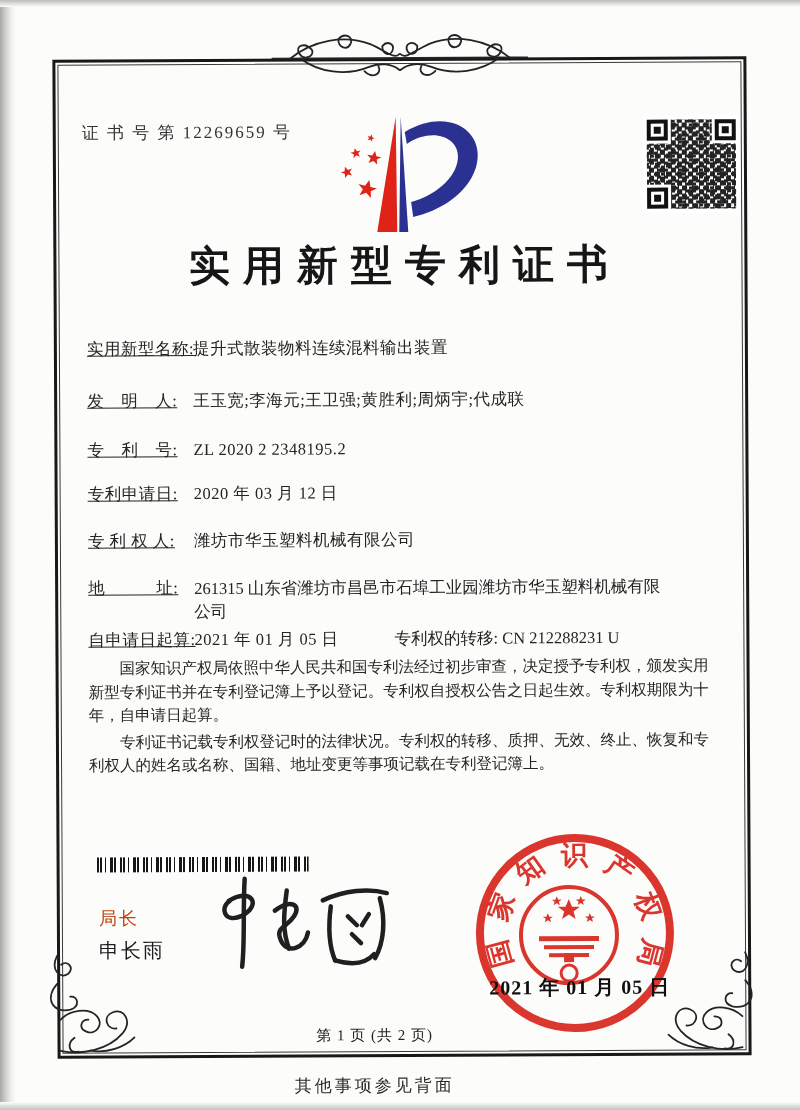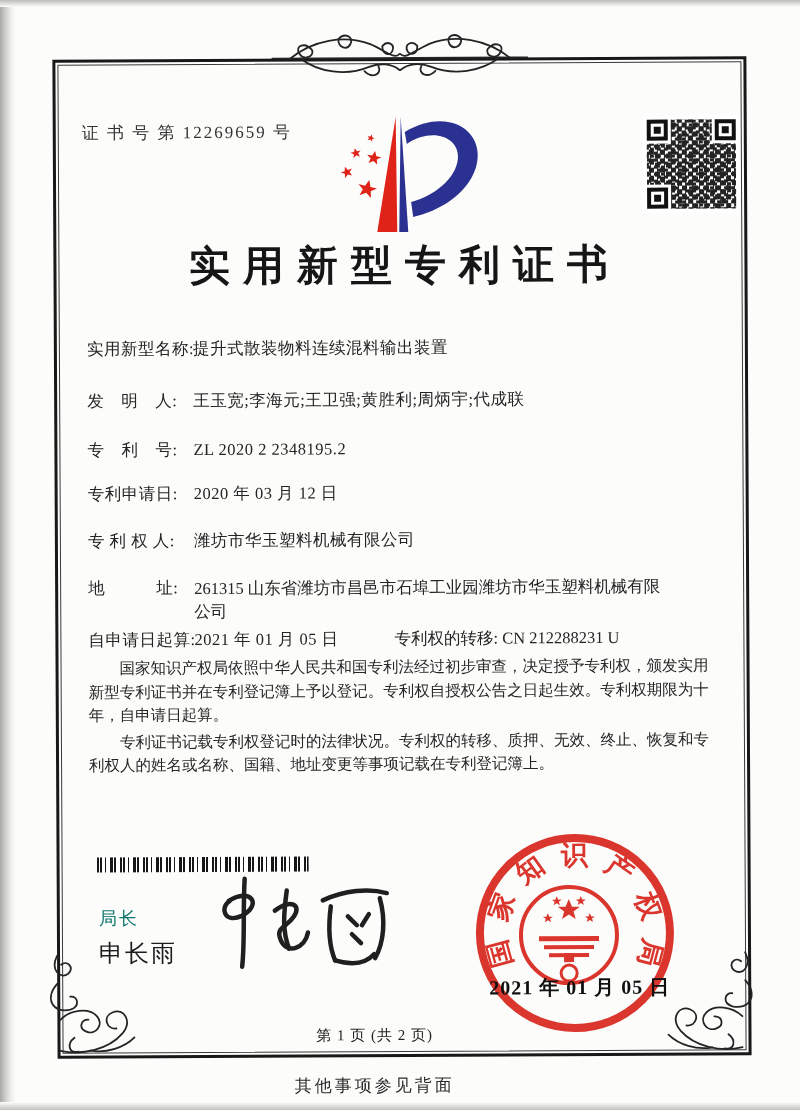--- a/index.html
+++ b/index.html
@@ -24,43 +24,43 @@
   .frame::before{content:"";position:absolute;inset:2px;border:1px solid #3a3a3a;}
 
   .abs{position:absolute;}
 
   .cert-no{left:84px;top:120px;font-size:17px;letter-spacing:2px;color:#333;}
 
   .title{left:0;right:0;top:238px;text-align:center;font-size:41px;font-weight:bold;
     letter-spacing:13px;color:#161616;text-indent:13px;}
 
   .row{left:88px;font-size:16.5px;color:#242424;white-space:nowrap;}
-  .row .lbl{display:inline-block;width:102px;letter-spacing:0.5px;}
+  .row .lbl{display:inline-block;width:102px;letter-spacing:0.5px;text-decoration:underline;}
   .row .val{margin-left:4px;letter-spacing:0.5px;}
   .row .val2{margin-left:4px;display:inline-block;width:468px;white-space:normal;
     vertical-align:top;line-height:23px;}
   .r-name{top:337px;} .r-inventor{top:389px;} .r-patno{top:438px;}
   .r-filing{top:482px;} .r-patentee{top:529px;} .r-address{top:576px;}
   .r-grant{top:628px;}
   .grant-no-lbl{position:absolute;left:306px;}
 
   .paras{left:88px;top:655px;width:630px;}
   .paras p{margin:0;font-size:15.5px;line-height:23.6px;text-indent:2em;color:#262626;
     font-family:"Liberation Serif","DejaVu Serif",serif;}
   .paras p+p{margin-top:3px;}
 
   .barcode{left:95px;top:856px;width:212px;height:15px;
     background:repeating-linear-gradient(90deg,
       #161616 0 2px,#fff 2px 3.5px,#161616 3.5px 5px,#fff 5px 8.5px,
       #161616 8.5px 9.5px,#fff 9.5px 13px,#161616 13px 16px,#fff 16px 17.5px,
       #161616 17.5px 19px,#fff 19px 23px);}
 
-  .signer-title{left:97px;top:905px;font-size:18px;color:#0f766e;letter-spacing:2px;
+  .signer-title{left:97px;top:905px;font-size:18px;color:#c2410c;letter-spacing:2px;
     font-family:"Liberation Sans","DejaVu Sans",sans-serif;}
-  .signer-name{left:97px;top:936px;font-size:24px;color:#1d1d1d;letter-spacing:2px;
+  .signer-name{left:97px;top:936px;font-size:20px;color:#1d1d1d;letter-spacing:2px;
     font-family:"Liberation Sans","DejaVu Sans",sans-serif;}
   .signature{left:215px;top:868px;}
 
   .qr{left:645px;top:117px;width:97px;height:97px;background:#fff;}
   .qr-noise{position:absolute;inset:4px;
     background:
       conic-gradient(#111 25%,#0000 0 50%,#111 0 75%,#0000 0) 0 0/7px 7px,
       conic-gradient(#0000 25%,#111 0 50%,#0000 0 75%,#111 0) 2px 3px/11px 9px;
     opacity:.92;}
   .finder{position:absolute;width:21px;height:21px;border:4px solid #111;background:#fff;

